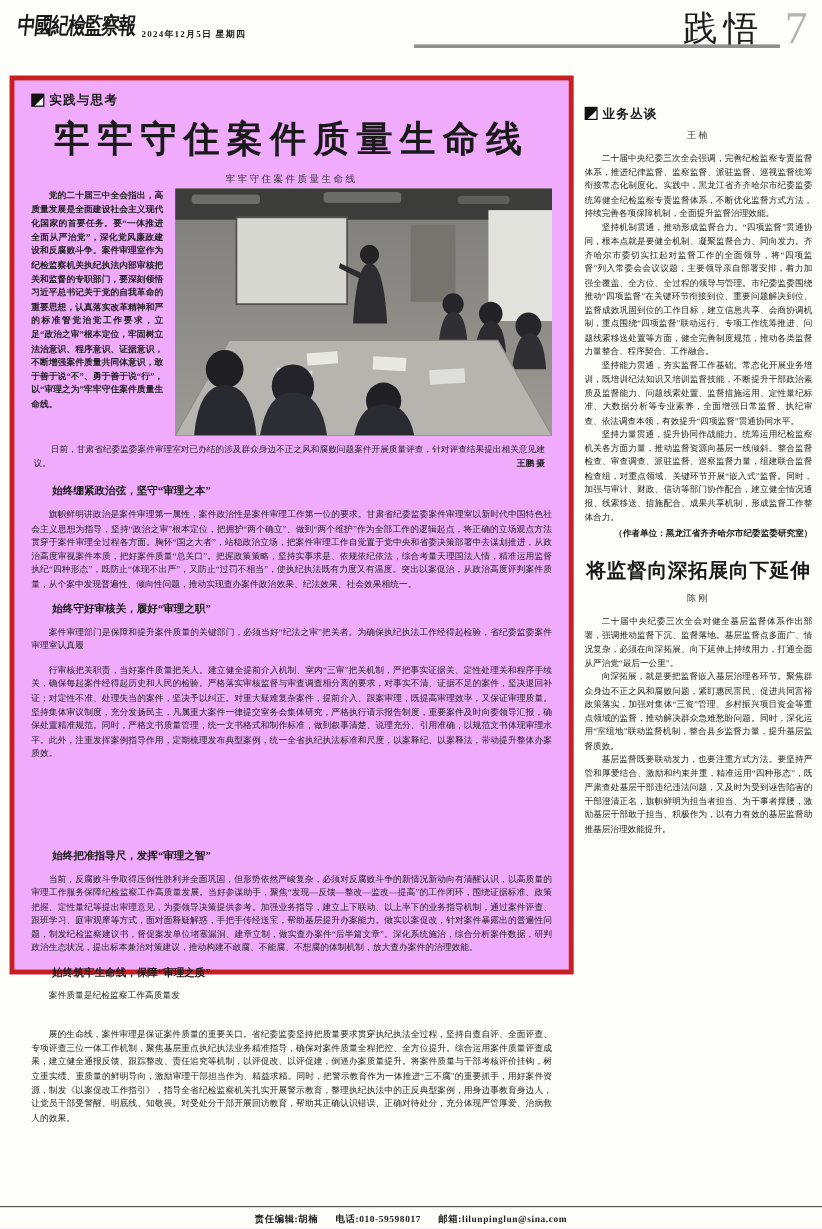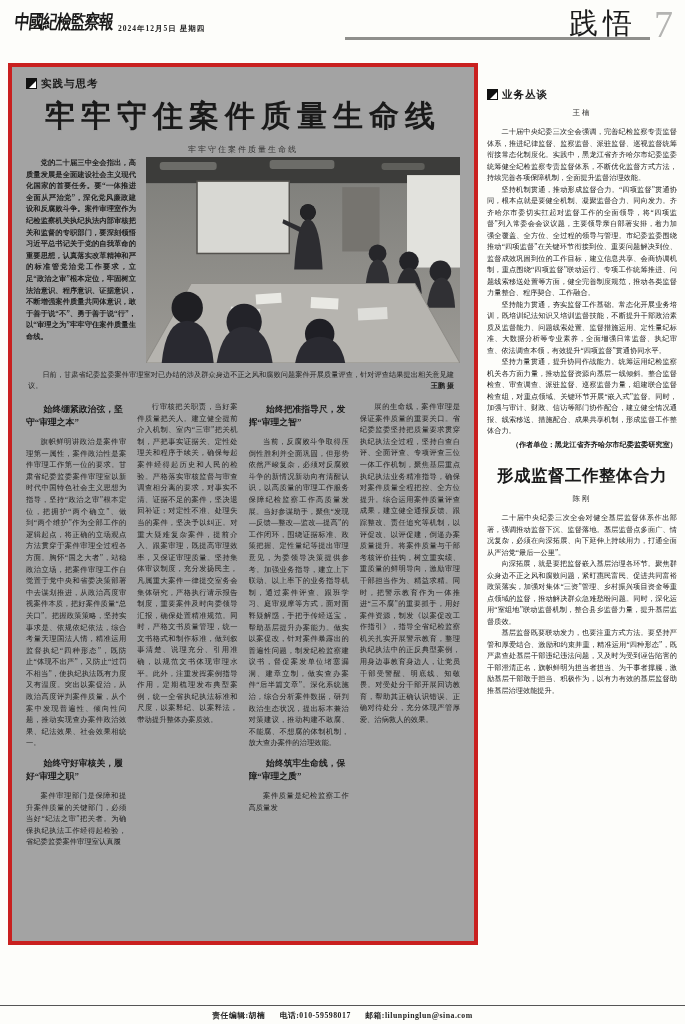--- a/index.html
+++ b/index.html
@@ -17,39 +17,39 @@
     font-size:15px; font-weight:900; letter-spacing:-1px;
     transform:skewX(-6deg) scaleY(1.25); transform-origin:left top;
     white-space:nowrap;
   }
   .hdr-date { position:absolute; left:118px; top:24px; font-size:7.5px; font-weight:bold; color:#222; letter-spacing:1px; }
   .hdr-rule { position:absolute; left:345px; top:37px; width:305px; height:3px; background:#8f8f8c; }
   .section-name { position:absolute; right:48px; top:4px; font-size:29px; letter-spacing:5px; color:#1c1c1c; }
   .page-num { position:absolute; right:12px; top:2px; font-size:38px; color:#b4b4b2; font-weight:300; }
   
   .frame {
-    position:absolute; left:8px; top:63px; width:470px; height:882px;
-    border:4px solid #c9201f; background:#a3a3a3; padding:10px 14px 6px 14px;
+    position:absolute; left:8px; top:63px; width:470px; height:749px;
+    border:4px solid #c9201f; background:#f0abfc; padding:10px 14px 6px 14px;
   }
   .kicker { display:flex; align-items:center; gap:4px; height:13px; }
   .kicker .kbox { width:11px; height:11px; background:#111; position:relative; flex:0 0 auto; }
   .kicker .kbox::after { content:""; position:absolute; right:1px; bottom:1px; width:0; height:0;
     border-left:7px solid transparent; border-bottom:7px solid #fff; }
   .kicker .ktext { font-size:10.5px; font-weight:bold; letter-spacing:1px; }
   .headline { text-align:center; font-size:30px; font-weight:900; letter-spacing:6px; margin-top:6px; }
   .byline-c { text-align:center; font-size:8px; color:#333; letter-spacing:2px; margin-top:7px; }
   .row1 { display:flex; margin-top:2px; }
   .lead-col { width:110px; flex:0 0 auto; }
   .lead-col p { font-size:7.3px; line-height:11.6px; text-align:justify; text-indent:2em; font-weight:bold; color:#222; }
   .photo-wrap { flex:1 1 auto; margin-left:10px; height:206px; background:#8e8e8a; }
   .photo-wrap svg { display:block; width:100%; height:100%; }
   .caption { position:relative; margin-top:7px; font-size:7.2px; line-height:11px; text-align:justify; color:#222; padding:0 2px; }
   .caption .cap-text { text-indent:2em; display:block; padding-right:4px; }
   .caption .credit { position:absolute; right:6px; bottom:0; font-weight:bold; }
-  .cols { display:flex; gap:11px; margin-top:9px; height:596px; overflow:hidden; }
+  .cols { display:flex; gap:11px; margin-top:9px; height:596px; overflow:hidden;flex-direction:column; }
   .col { flex:1 1 0; overflow:hidden; }
   .col p { font-size:7.3px; line-height:11.6px; text-align:justify; text-indent:2em; color:#1c1c1c; }
   .col h3 { font-size:8.8px; line-height:13px; font-weight:900; text-indent:2em; margin:8px 0 7px 0; }
   .col h3.first { margin-top:2px; }
   
   .sidebar { position:absolute; left:487px; top:88px; width:190px; height:912px; overflow:hidden; }
   .sb-title { text-align:center; font-size:16.5px; font-weight:900; letter-spacing:0.5px; margin-top:10px; }
   .sb-byline { text-align:center; font-size:7.5px; color:#333; margin-top:7px; letter-spacing:2px; }
   .sb-body { margin-top:9px; }
   .sb-body p { font-size:7.2px; line-height:11.5px; text-align:justify; text-indent:2em; color:#1c1c1c; }
@@ -163,21 +163,21 @@
     <div class="sb-body">
       <p>二十届中央纪委三次全会强调，完善纪检监察专责监督体系，推进纪律监督、监察监督、派驻监督、巡视监督统筹衔接常态化制度化。实践中，黑龙江省齐齐哈尔市纪委监委统筹健全纪检监察专责监督体系，不断优化监督方式方法，持续完善各项保障机制，全面提升监督治理效能。</p>
       <p>坚持机制贯通，推动形成监督合力。“四项监督”贯通协同，根本点就是要健全机制、凝聚监督合力、同向发力。齐齐哈尔市委切实扛起对监督工作的全面领导，将“四项监督”列入常委会会议议题，主要领导亲自部署安排，着力加强全覆盖、全方位、全过程的领导与管理。市纪委监委围绕推动“四项监督”在关键环节衔接到位、重要问题解决到位、监督成效巩固到位的工作目标，建立信息共享、会商协调机制，重点围绕“四项监督”联动运行、专项工作统筹推进、问题线索移送处置等方面，健全完善制度规范，推动各类监督力量整合、程序契合、工作融合。</p>
       <p>坚持能力贯通，夯实监督工作基础。常态化开展业务培训，既培训纪法知识又培训监督技能，不断提升干部政治素质及监督能力、问题线索处置、监督措施运用、定性量纪标准、大数据分析等专业素养，全面增强日常监督、执纪审查、依法调查本领，有效提升“四项监督”贯通协同水平。</p>
       <p>坚持力量贯通，提升协同作战能力。统筹运用纪检监察机关各方面力量，推动监督资源向基层一线倾斜。整合监督检查、审查调查、派驻监督、巡察监督力量，组建联合监督检查组，对重点领域、关键环节开展“嵌入式”监督。同时，加强与审计、财政、信访等部门协作配合，建立健全情况通报、线索移送、措施配合、成果共享机制，形成监督工作整体合力。</p>
       <div class="author-note">（作者单位：黑龙江省齐齐哈尔市纪委监委研究室）</div>
     </div>
   </div>
 
   <div class="sb-art2">
-    <h2 class="sb-title">形成监督工作整体合力</h2>
+    <h2 class="sb-title">将监督向深拓展向下延伸</h2>
     <div class="sb-byline">陈刚</div>
     <div class="sb-body">
       <p>二十届中央纪委三次全会对健全基层监督体系作出部署，强调推动监督下沉、监督落地。基层监督点多面广、情况复杂，必须在向深拓展、向下延伸上持续用力，打通全面从严治党“最后一公里”。</p>
       <p>向深拓展，就是要把监督嵌入基层治理各环节。聚焦群众身边不正之风和腐败问题，紧盯惠民富民、促进共同富裕政策落实，加强对集体“三资”管理、乡村振兴项目资金等重点领域的监督，推动解决群众急难愁盼问题。同时，深化运用“室组地”联动监督机制，整合县乡监督力量，提升基层监督质效。</p>
       <p>基层监督既要联动发力，也要注重方式方法。要坚持严管和厚爱结合、激励和约束并重，精准运用“四种形态”，既严肃查处基层干部违纪违法问题，又及时为受到诬告陷害的干部澄清正名，旗帜鲜明为担当者担当、为干事者撑腰，激励基层干部敢于担当、积极作为，以有力有效的基层监督助推基层治理效能提升。</p>
     </div>
   </div>
 </div>
 
 <div class="footer-rule"></div>

